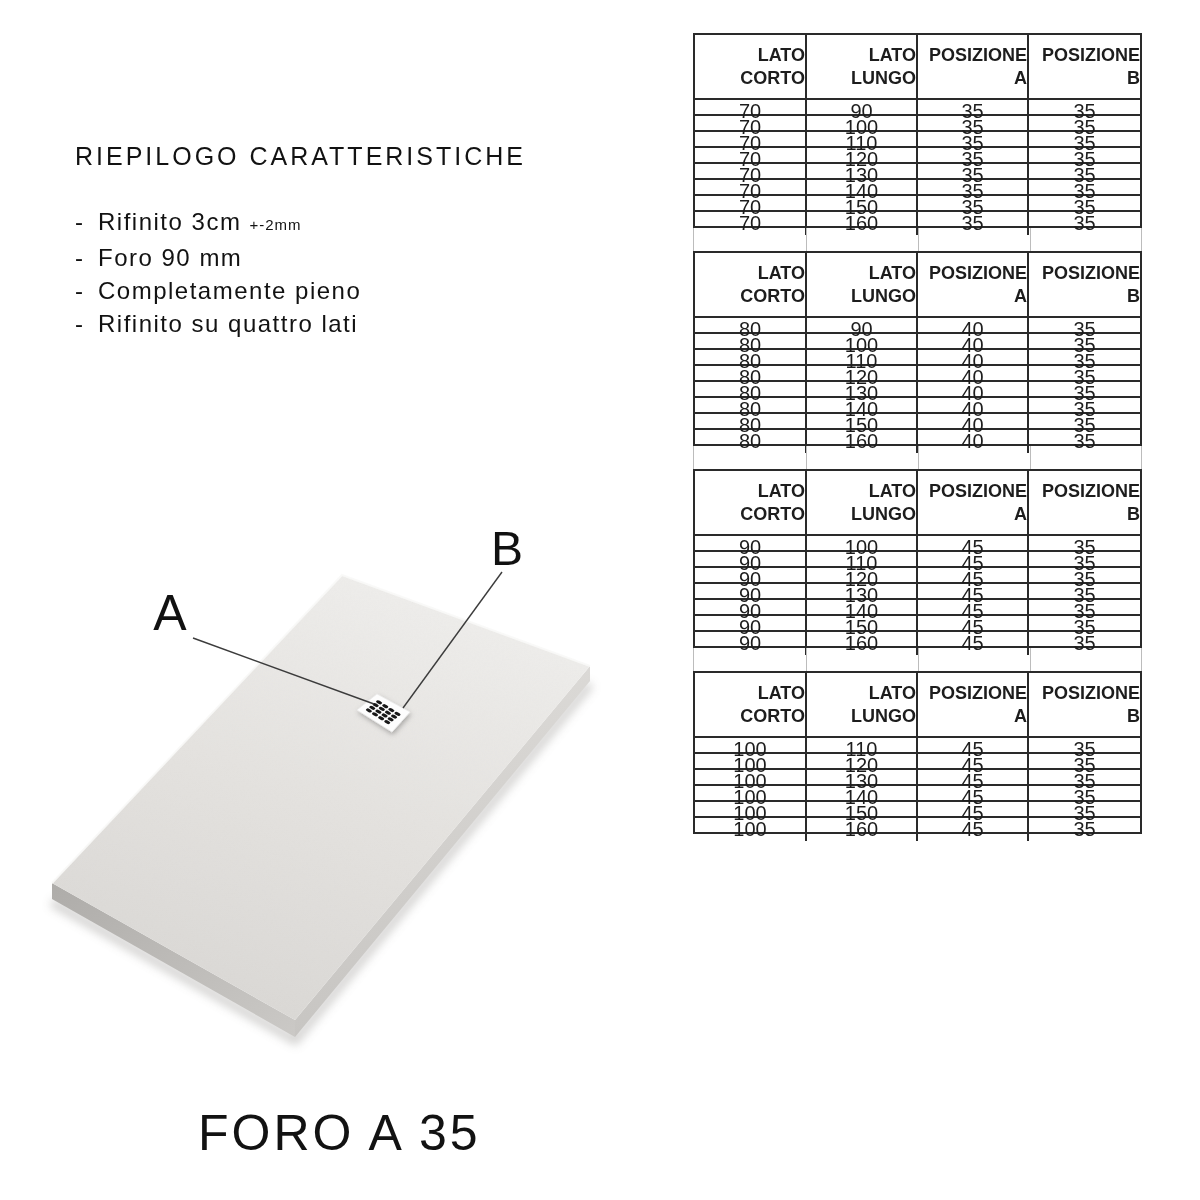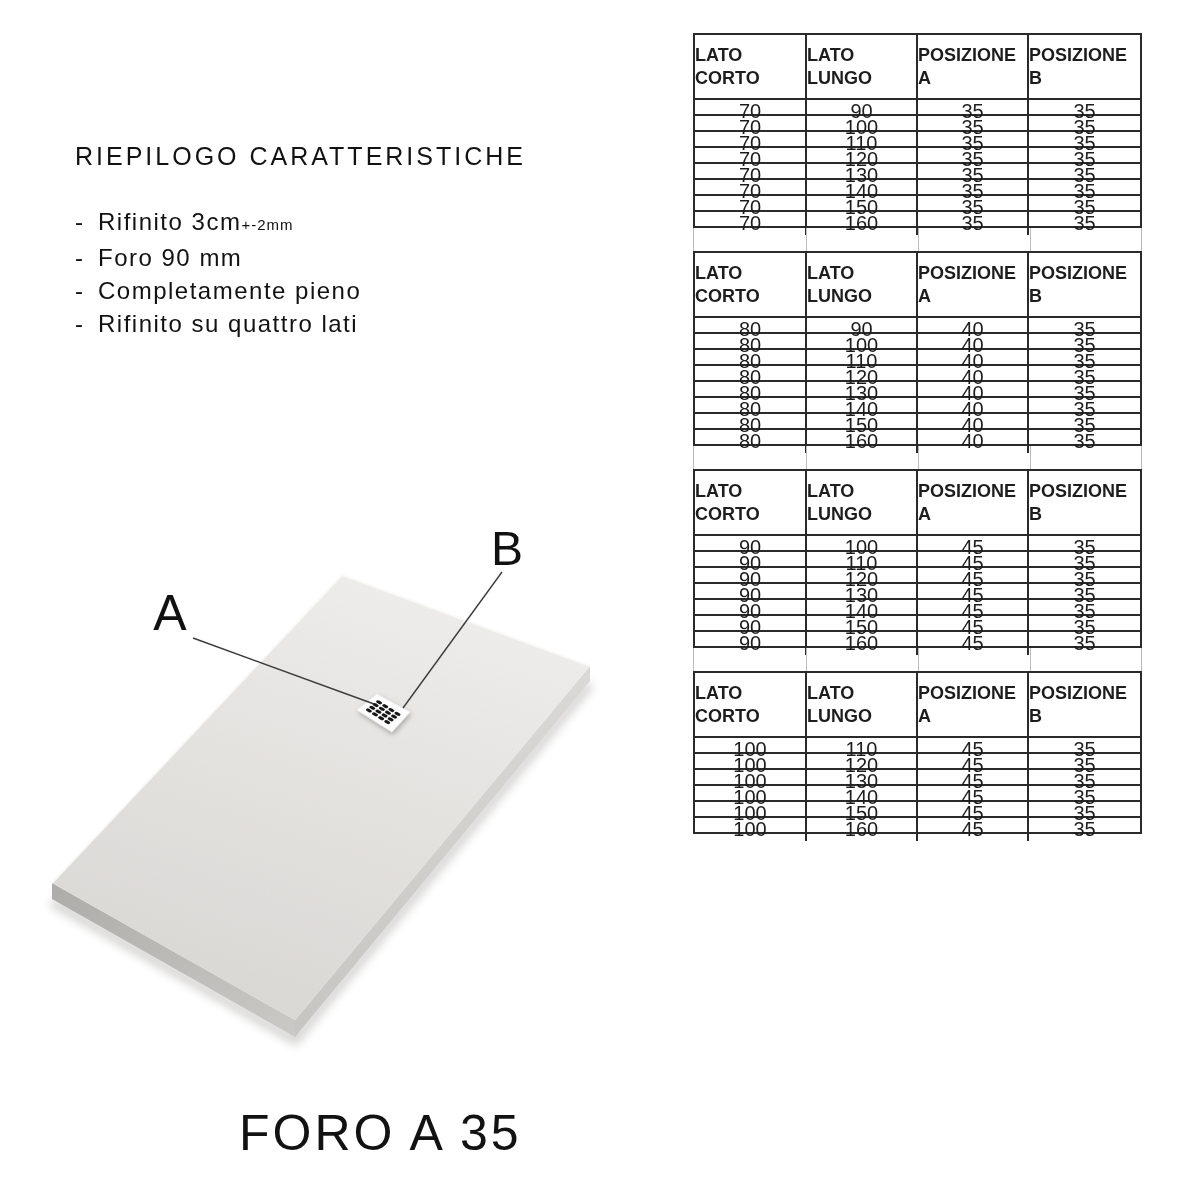--- a/index.html
+++ b/index.html
@@ -19,47 +19,47 @@
   }
   .features-list{
     position:absolute;left:75px;top:205px;
     margin:0;padding:0;list-style:none;
   }
   .features-list li{
     font-size:24px;line-height:33px;letter-spacing:1.5px;
     white-space:nowrap;color:#121212;
   }
   .feat-dash{display:inline-block;width:23px;}
-  .feat-note{font-size:15px;letter-spacing:1px;}
+  .feat-note{font-size:15px;letter-spacing:1px;margin-left:8px;}
 
   
   .caption{
     position:absolute;left:198px;top:1104px;
     font-size:50px;letter-spacing:3px;
-    white-space:nowrap;color:#121212;margin-left:41px;
+    white-space:nowrap;color:#121212;
   }
 
   
   .tray-svg{position:absolute;left:30px;top:510px;}
 
   
   .tables-panel{
     position:absolute;left:693px;top:33px;width:449px;
   }
   .spec-table{
     border:2px solid #2a2a2a;
     background:#fff;
   }
   .thead{
     display:grid;grid-template-columns:112px 111px 111px 111px;
     height:63px;
     border-bottom:2px solid #2a2a2a;
   }
   .th{
-    display:flex;flex-direction:column;align-items:flex-start;justify-content:center;
+    display:flex;flex-direction:column;align-items:flex-end;justify-content:center;
     font-weight:bold;font-size:18px;line-height:23px;
     color:#1d1d1d;border-right:2px solid #2a2a2a;
   }
   .th:last-child{border-right:none;}
   .trow{
     display:grid;grid-template-columns:112px 111px 111px 111px;
     height:14px;
   }
   .trow + .trow{border-top:2px solid #2a2a2a;}
   .td{

